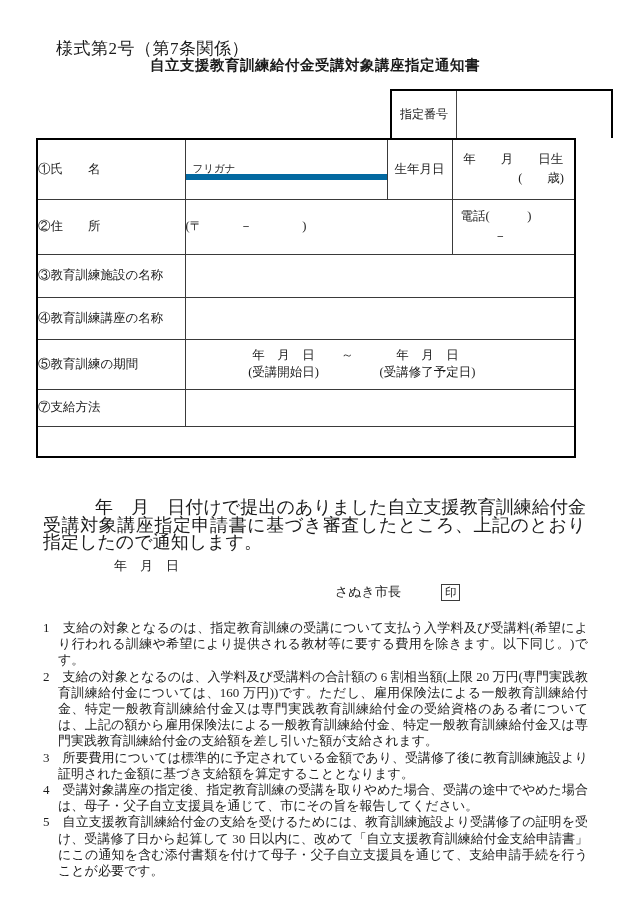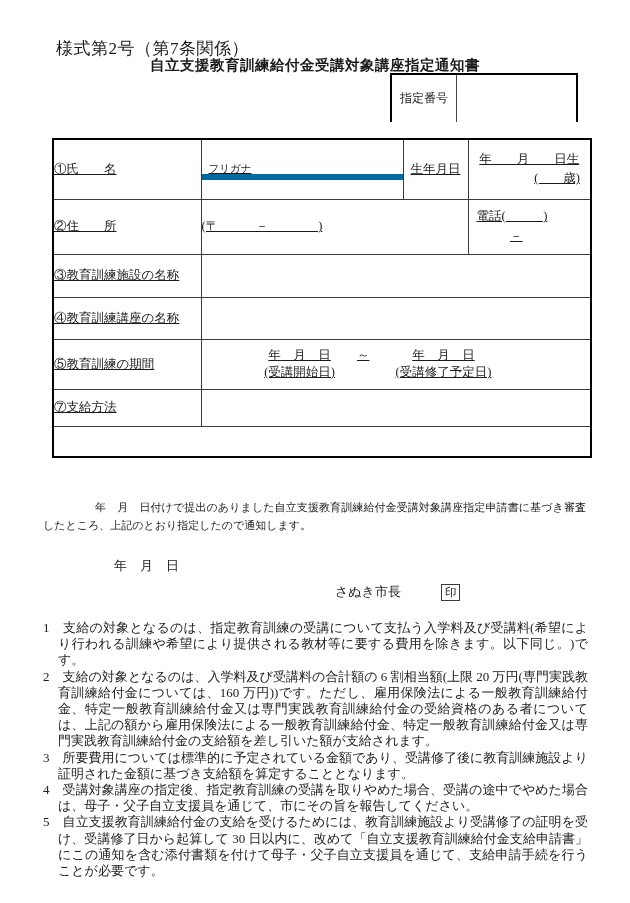--- a/index.html
+++ b/index.html
@@ -16,36 +16,35 @@
     position:absolute;left:56px;top:37px;
     font-size:17px;letter-spacing:.5px;
   }
   .title{
     position:absolute;left:0;top:56px;width:630px;
     text-align:center;font-size:14.5px;font-weight:bold;
     letter-spacing:.5px;margin:0;
   }
   
   .shitei-box{
-    position:absolute;left:390px;top:73px;width:188px;height:49px;
+    position:absolute;left:390px;top:89px;width:223px;height:49px;
     border:2px solid #000;border-bottom:none;
     display:flex;box-sizing:border-box;
   }
   .shitei-label{
     width:64px;border-right:1px solid #444;
     display:flex;align-items:center;justify-content:center;
     font-size:12px;
   }
   .shitei-value{flex:1;}
   
   .main-table{
-    position:absolute;left:52px;top:138px;width:538px;
+    position:absolute;left:36px;top:138px;width:538px;
     border-collapse:collapse;table-layout:fixed;
     font-size:12.5px;
-    text-decoration:underline;
   }
   .main-table{border:2px solid #000;}
   .main-table td{
     border:1px solid #3a3a3a;
     padding:0;vertical-align:middle;
     box-sizing:border-box;
   }
   .lbl{padding-left:8px;}
   .r1{height:60px;}
   .r2{height:55px;}
@@ -77,21 +76,21 @@
   .tilde{margin:0 26px 0 22px;line-height:17px;}
   .cost-cell{padding-left:9px;}
   .underlined{
     text-decoration:underline;
     text-underline-offset:3px;
     margin-left:22px;
   }
   
   .notify-par{
     position:absolute;left:43px;top:499px;width:543px;
-    font-size:11px;line-height:17.5px;margin:0;
+    font-size:18px;line-height:17.5px;margin:0;
     text-indent:52px;text-align:justify;
   }
   .date-line{
     position:absolute;left:114px;top:557px;font-size:13px;
   }
   .mayor-line{
     position:absolute;left:335px;top:583px;font-size:13px;
     display:flex;align-items:center;
   }
   .seal{

